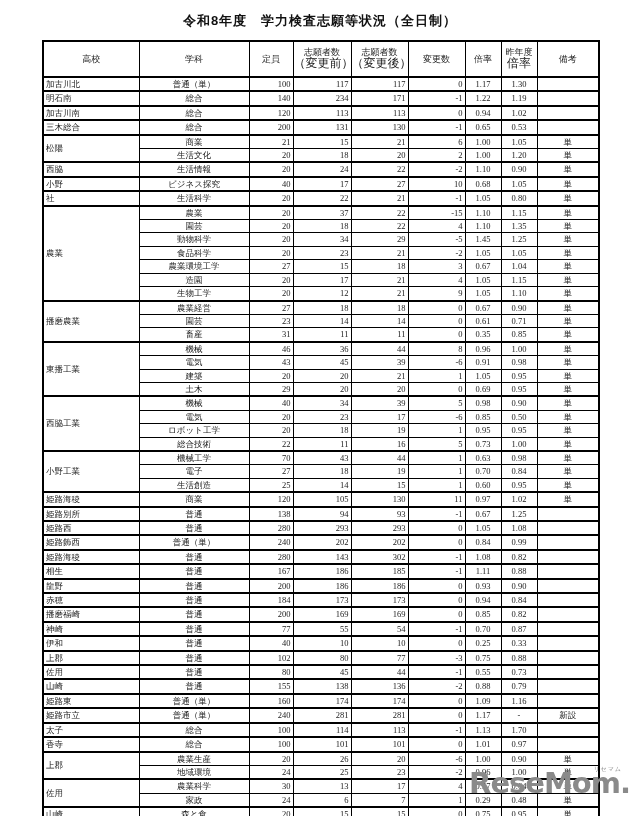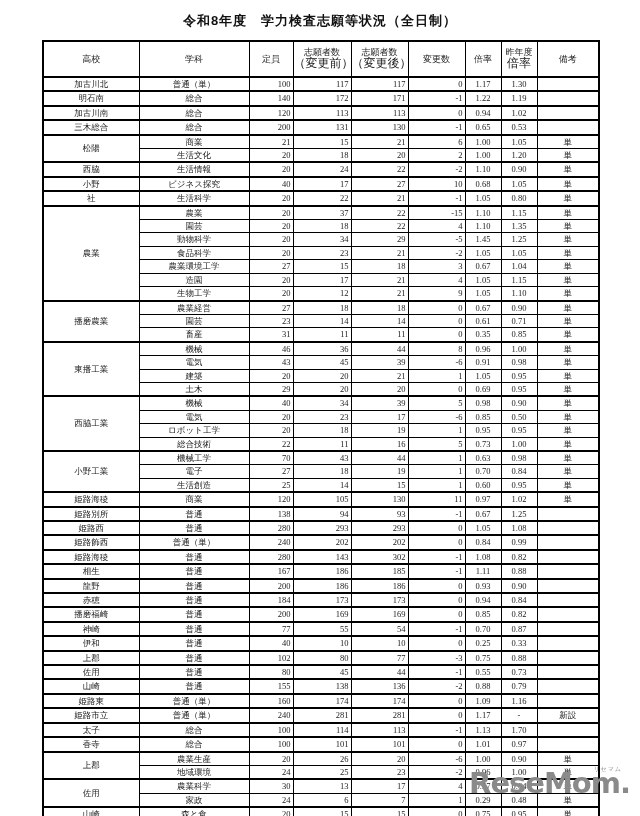--- a/index.html
+++ b/index.html
@@ -23,21 +23,21 @@
     font-weight:normal; font-size:9px; text-align:center;
     height:34px; padding:0; vertical-align:middle;
     border-bottom:2px solid #000; line-height:1.15;
   }
   .main thead .h2 { font-size:12px; }
   .main tbody td {
     font-size:8.5px; height:12.4px; line-height:12.4px;
     padding:0 2px; vertical-align:middle;
   }
   .main tbody tr.group-start td { border-top:2px solid #000; }
-  td.school { text-align:center; }
+  td.school { }
   td.dept   { text-align:center;margin-top:48px; }
   td.num    { text-align:right; padding-right:4px; }
   td.rate   { text-align:center; }
   td.note   { text-align:center; }
   .watermark {
     position:absolute; right:10px; bottom:0px; height:51px;
     font-family:"DejaVu Sans","Liberation Sans",sans-serif;
     font-weight:bold; font-size:29px; letter-spacing:-1px;
     color:#8a8a8a; line-height:36px;
   }
@@ -106,21 +106,21 @@
         <td class="num">117</td>
         <td class="num">0</td>
         <td class="rate">1.17</td>
         <td class="rate">1.30</td>
         <td class="note"></td>
       </tr>
       <tr class="group-start">
         <td class="school" rowspan="1">明石南</td>
         <td class="dept">総合</td>
         <td class="num">140</td>
-        <td class="num">172</td>
+        <td class="num">234</td>
         <td class="num">171</td>
         <td class="num">-1</td>
         <td class="rate">1.22</td>
         <td class="rate">1.19</td>
         <td class="note"></td>
       </tr>
       <tr class="group-start">
         <td class="school" rowspan="1">加古川南</td>
         <td class="dept">総合</td>
         <td class="num">120</td>

